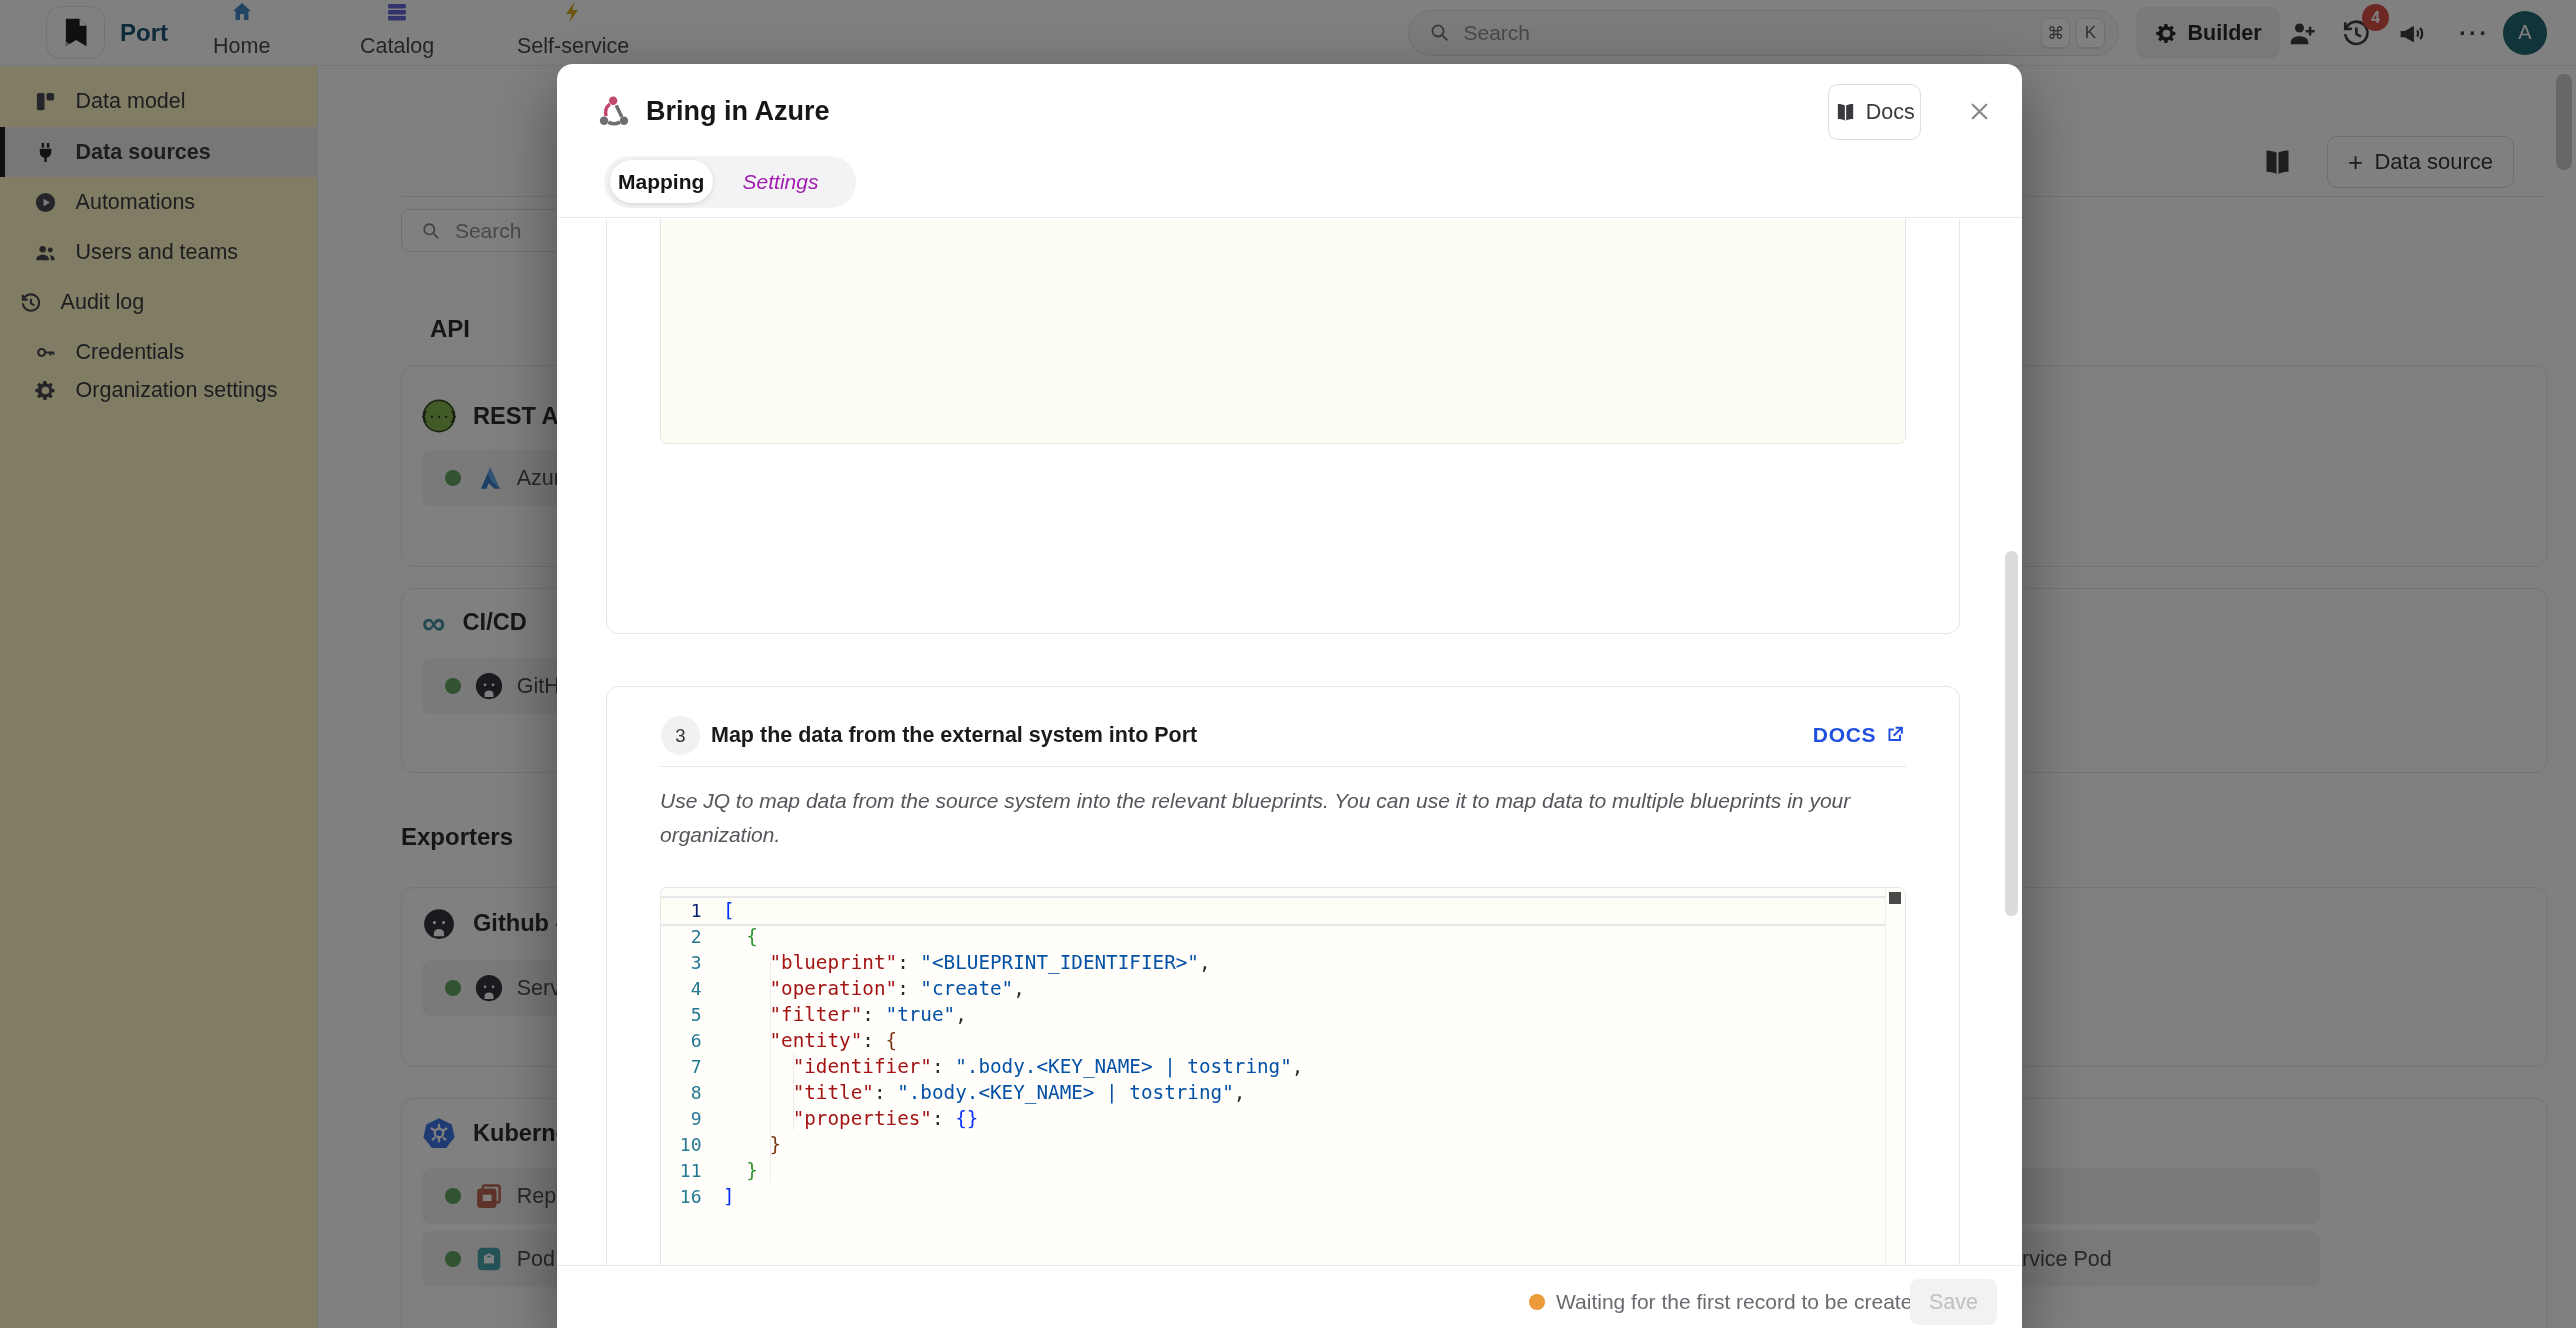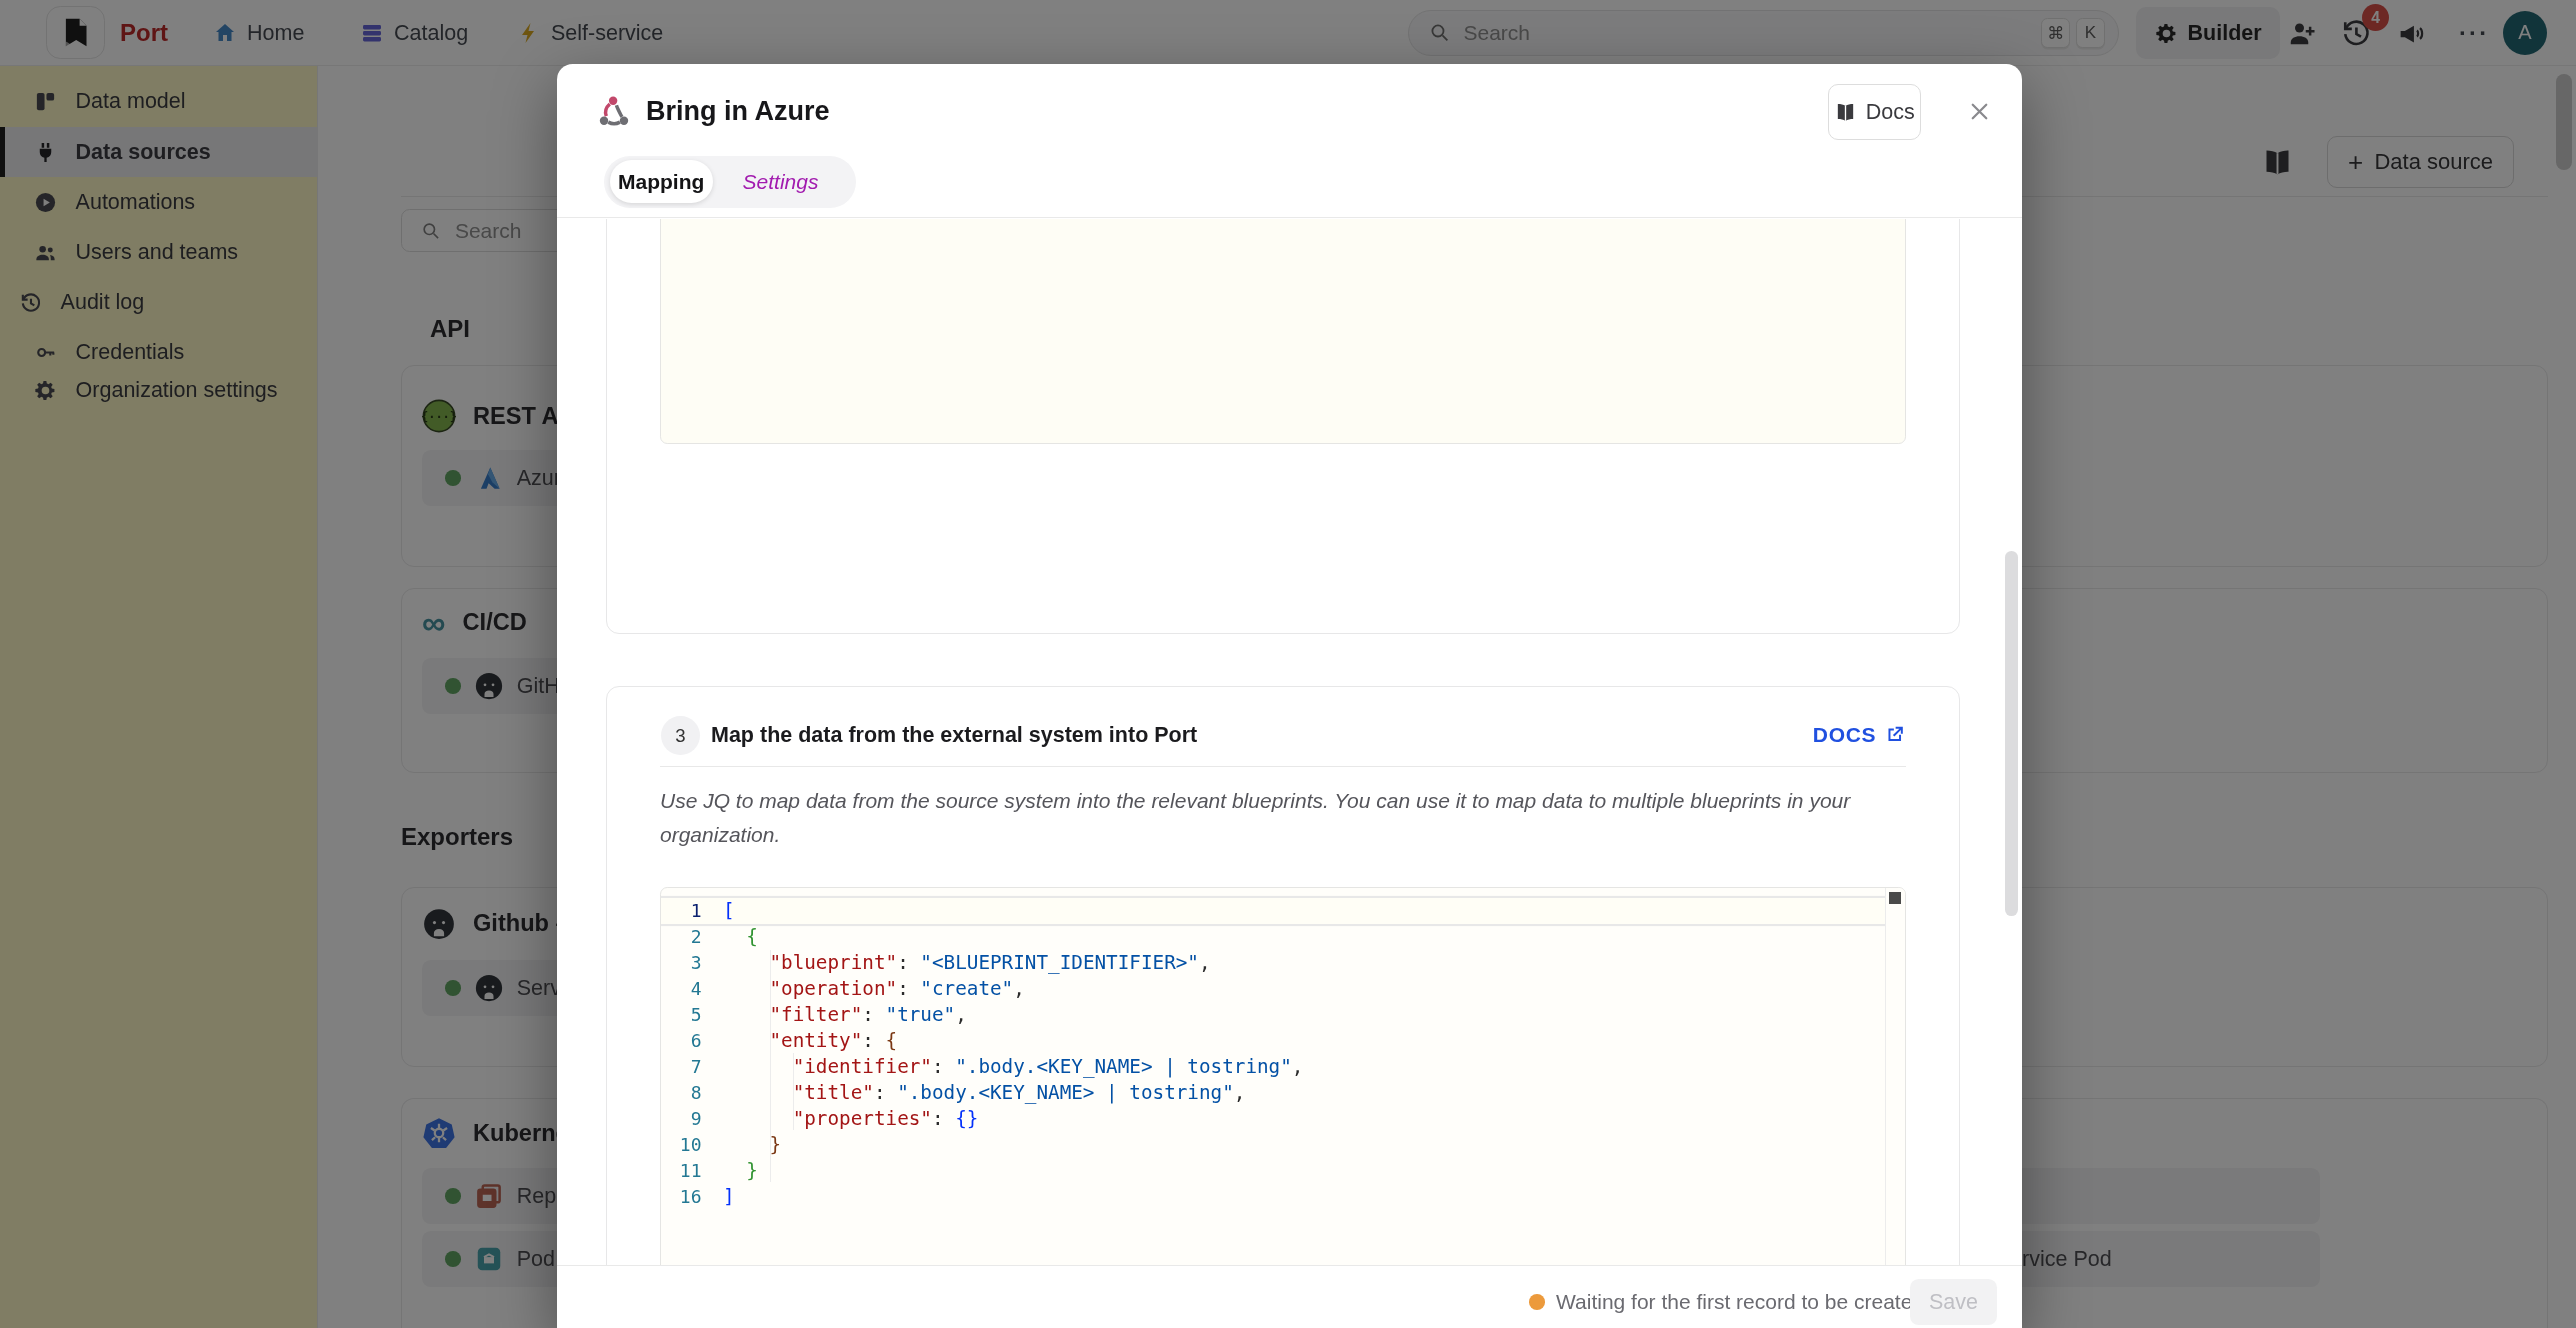--- a/index.html
+++ b/index.html
@@ -4,22 +4,22 @@
 <style>
   * { margin:0; padding:0; box-sizing:border-box; }
   body { font-family:"Liberation Sans", sans-serif; background:#222; }
   #screen { position:relative; width:2576px; height:1328px; background:#fff; overflow:hidden; }
   .abs { position:absolute; }
   svg { display:block; }
 
   
   .nav { left:0; top:0; width:2576px; height:66px; background:#fff; border-bottom:1.4px solid #ececec; z-index:1; }
   .logo-box { left:46px; top:6.4px; width:59px; height:53px; border:1.4px solid #e3e3e3; border-radius:14.3px; display:flex; align-items:center; justify-content:center; background:#fff; }
-  .brand { left:120px; top:0; height:66px; display:flex; align-items:center; font-size:24px; font-weight:bold; color:#b91c1c; }
-  .nav-item { top:0; height:66px; display:flex; align-items:center; gap:10px; font-size:21.5px; color:#3a3f47; cursor:pointer; }
+  .brand { left:120px; top:0; height:66px; display:flex; align-items:center; font-size:24px; font-weight:bold; color:#0c4a6e; }
+  .nav-item { top:0; height:66px; display:flex; align-items:center; gap:10px; font-size:21.5px; color:#3a3f47; cursor:pointer;flex-direction:column; }
   .nav-search { left:1408px; top:10px; width:711px; height:46px; border:1.4px solid #e2e2e3; background:#f7f7f8; border-radius:23px; display:flex; align-items:center; padding:0 13px 0 20px; }
   .nav-search .ph { font-size:21px; color:#8a8a8a; margin-left:13px; flex:1; }
   .kbd { width:29px; height:30px; background:#fff; border:1.4px solid #dedede; border-radius:6.4px; display:flex; align-items:center; justify-content:center; font-size:17px; color:#555; margin-left:5.7px; box-shadow:0 1.4px 0 #e6e6e6; }
   .builder-btn { left:2136px; top:7.2px; height:52px; padding:0 18.6px; background:#f0f0f2; border-radius:10px; display:flex; align-items:center; gap:10px; font-size:21.5px; font-weight:600; color:#1a1a1a; }
   .nav-icon { top:0; height:66px; display:flex; align-items:center; }
   .badge { left:2362px; top:4.3px; min-width:27px; height:27px; background:#d6453d; color:#fff; border-radius:13.6px; display:flex; align-items:center; justify-content:center; font-size:15.7px; font-weight:bold; z-index:2; }
   .avatar { left:2503px; top:10.7px; width:44px; height:44px; border-radius:50%; background:#155e6b; color:#fff; display:flex; align-items:center; justify-content:center; font-size:20px; }
   .dots { font-size:24px; color:#3a3f47; letter-spacing:2.1px; font-weight:bold; }
 
   

